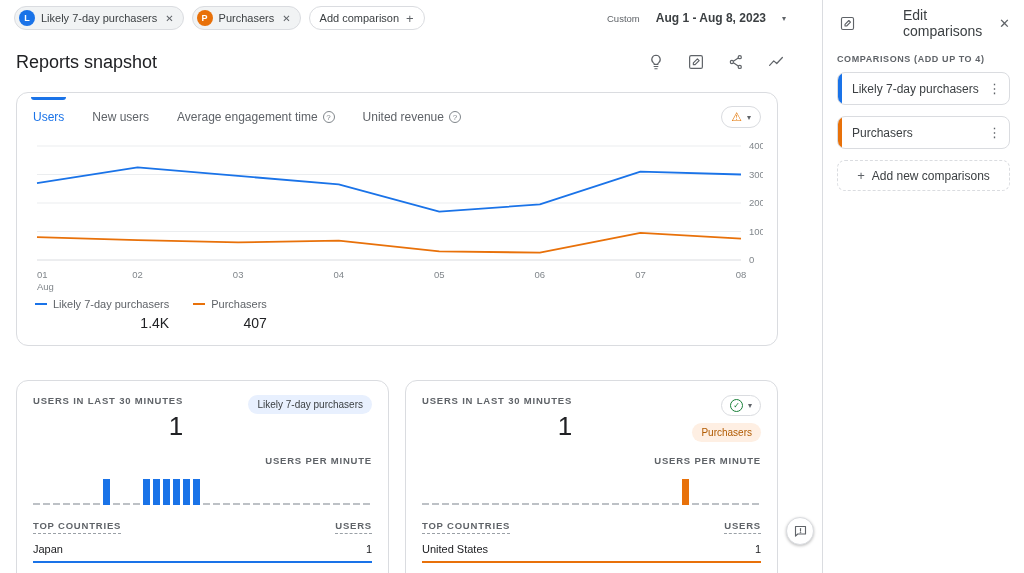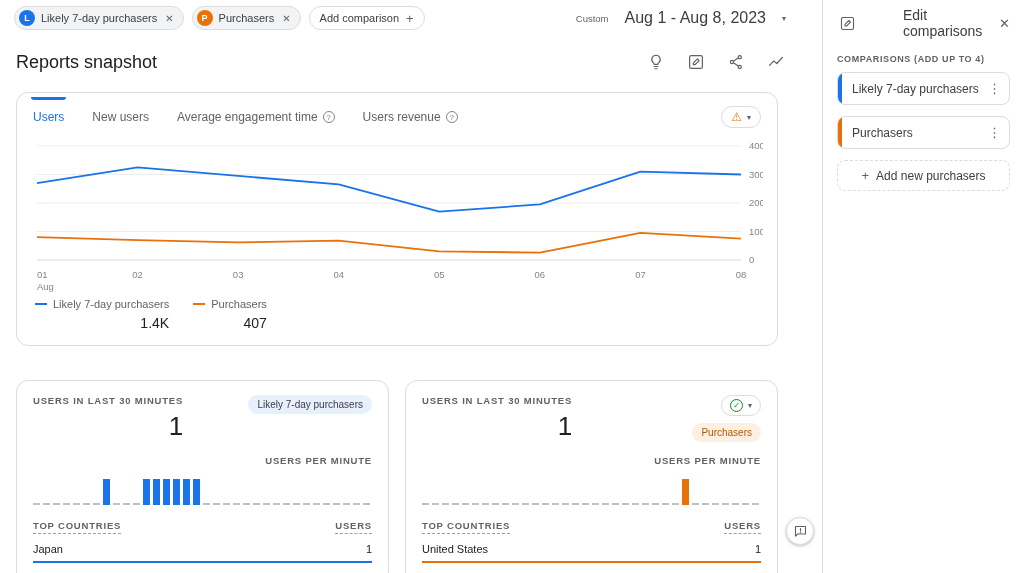--- a/index.html
+++ b/index.html
@@ -16,21 +16,21 @@
   .chip { height:24px; display:flex; align-items:center; gap:6px; padding:0 9px 0 4px;
     background:#f1f3f4; border:1px solid #dadce0; border-radius:13px; font-size:11px; color:#3c4043; cursor:pointer; }
   .chip-badge { width:16px; height:16px; border-radius:50%; background:var(--accent,#1a73e8);
     color:#fff; font-size:9px; font-weight:bold; display:flex; align-items:center; justify-content:center; }
   .chip-close { color:#5f6368; font-size:10px; margin-left:2px; }
   .chip.add { background:#fff; padding:0 10px; gap:7px; }
   .chip .plus { font-size:13px; color:#5f6368; }
 
   .datepicker { display:flex; align-items:center; gap:16px; cursor:pointer; }
   .date-type { font-size:9.5px; color:#5f6368; }
-  .date-range { font-size:16px; font-weight:normal; color:#3c4043; }
+  .date-range { font-size:12px; font-weight:bold; color:#3c4043; }
   .caret { font-size:8px; color:#5f6368; }
 
   .header-row { height:52px; display:flex; align-items:center; justify-content:space-between;
     padding:0 36px 0 16px; }
   h1 { font-size:18px; font-weight:400; color:#202124; }
   .header-icons { display:flex; align-items:center; gap:20px; }
   .icon-btn { width:20px; height:20px; display:flex; align-items:center; justify-content:center; cursor:pointer; }
 
   .content { margin:4px 44px 0 16px; }
 
@@ -169,21 +169,21 @@
             <span>Users</span>
           </span>
           <span class="tab">
             <span>New users</span>
           </span>
           <span class="tab">
             <span>Average engagement time</span>
             <span class="info-ic">?</span>
           </span>
           <span class="tab">
-            <span>Users revenue</span>
+            <span>United revenue</span>
             <span class="info-ic">?</span>
           </span>
           <span class="warn-pill">
             <span class="warn-glyph">⚠</span>
             <span class="caret">▾</span>
           </span>
         </div>
 
         <svg class="chart-svg" width="730" height="158" viewBox="0 0 730 158">
             <line x1="4" x2="708" y1="122" y2="122" stroke="#dadce0"></line>
@@ -382,16 +382,16 @@
       <span class="kebab">⋮</span>
     </div>
     <div class="comp-item" style="--accent: #e8710a;">
       <span class="comp-accent"></span>
       <span class="comp-label">Purchasers</span>
       <span class="kebab">⋮</span>
     </div>
 
     <div class="add-new">
       <span class="plus">+</span>
-      <span>Add new purchasers</span>
+      <span>Add new comparisons</span>
     </div>
   </aside>
 </div>
 
 </body></html>

